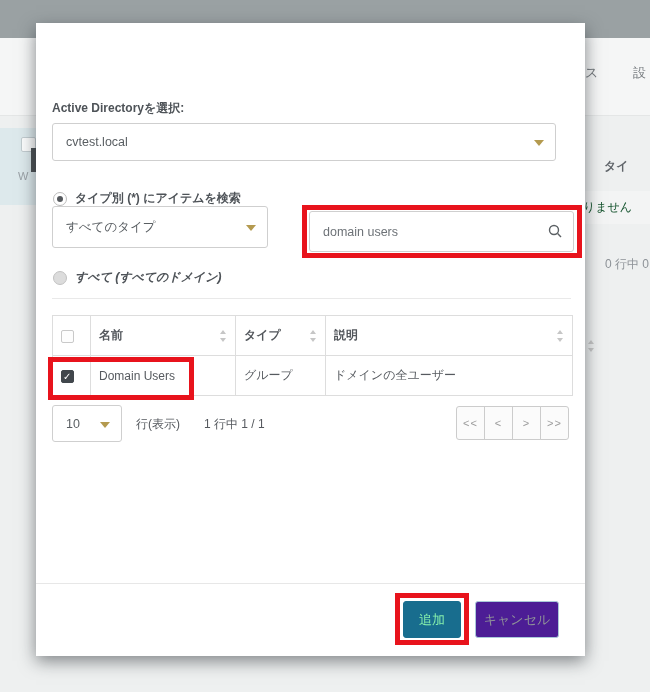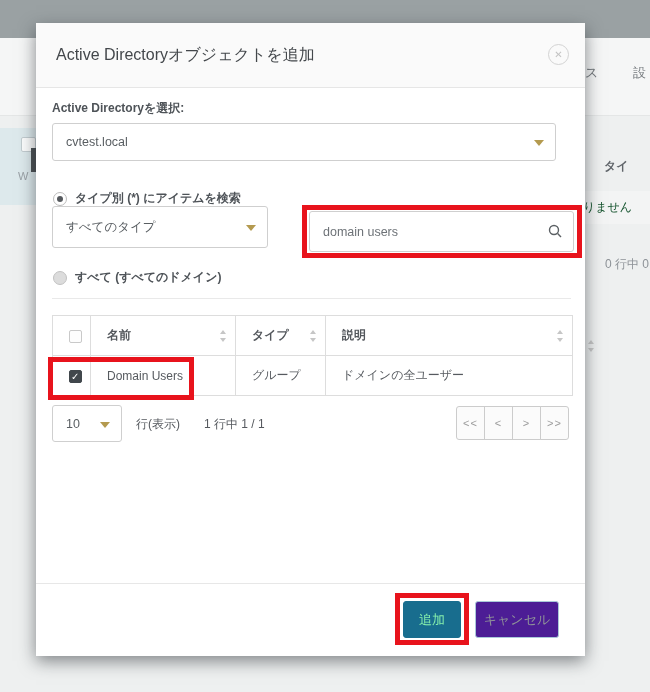--- a/index.html
+++ b/index.html
@@ -45,38 +45,38 @@
   .sel-domain{left:16px;top:100px;width:504px;height:38px;}
   .sel-type{left:16px;top:183px;width:216px;height:42px;align-items:center;}
   .sel-pagesize{left:16px;top:382px;width:70px;height:37px;}
   .caret{
     position:absolute;right:11px;top:50%;margin-top:-2px;width:0;height:0;
     border-left:5px solid transparent;border-right:5px solid transparent;border-top:6px solid #b49a4f;
   }
 
   .radio-row{position:absolute;display:flex;align-items:center;gap:8px;}
   .radio-row1{left:17px;top:167px;}
-  .radio-row2{left:17px;top:246px;}
+  .radio-row2{left:17px;top:246px;font-style:italic;}
   .radio{width:14px;height:14px;border:1px solid #bcbcbc;border-radius:50%;background:#fff;position:relative;box-sizing:border-box;flex:0 0 auto;cursor:pointer;}
   .radio.selected::after{content:"";position:absolute;left:3px;top:3px;right:3px;bottom:3px;border-radius:50%;background:#55595d;}
   .radio.unselected{background:#dcdcdc;border-color:#c2c2c2;}
   .radio-label{font-size:12px;font-weight:bold;color:#4e5358;white-space:nowrap;cursor:pointer;}
 
   .search-input{
     position:absolute;left:273px;top:188px;width:265px;height:41px;box-sizing:border-box;
     border:1px solid #cfcfcf;border-radius:3px;background:#fff;padding:0 34px 0 13px;
     font-family:"Liberation Sans","DejaVu Sans",sans-serif;font-size:12.5px;color:#6d7277;outline:none;
   }
   .search-icon{position:absolute;left:512px;top:201px;width:14px;height:14px;cursor:pointer;}
 
   .divider{position:absolute;left:16px;top:275px;width:519px;height:0;border-top:1px solid #e9e9e9;}
 
   
   .ad-table{position:absolute;left:16px;top:292px;width:520px;border-collapse:collapse;table-layout:fixed;font-size:12px;color:#565a5f;}
-  .ad-table th,.ad-table td{border:1px solid #dddddd;padding:0 16px;height:40px;box-sizing:border-box;text-align:left;background:#fff;}
+  .ad-table th,.ad-table td{border:1px solid #dddddd;padding:0 8px;height:40px;box-sizing:border-box;text-align:left;background:#fff;}
   .ad-table th{font-weight:bold;color:#53575c;position:relative;cursor:pointer;}
   .col-check{width:38px;text-align:center;}
   .col-name{width:145px;}
   .col-type{width:90px;}
   .col-desc{width:247px;}
   .th-pad{padding-left:12px;}
   .sort-icon{position:absolute;right:7px;top:50%;margin-top:-6px;width:9px;height:12px;display:inline-block;}
   .sort-icon::before{content:"";position:absolute;left:1px;top:0;border-left:3.5px solid transparent;border-right:3.5px solid transparent;border-bottom:4.5px solid #c6c6c6;}
   .sort-icon::after{content:"";position:absolute;left:1px;bottom:0;border-left:3.5px solid transparent;border-right:3.5px solid transparent;border-top:4.5px solid #c6c6c6;}
   .checkbox{display:inline-block;width:13px;height:13px;border:1px solid #c9c9c9;border-radius:2px;background:#fdfdfd;vertical-align:middle;position:relative;cursor:pointer;box-sizing:border-box;}
@@ -120,24 +120,20 @@
   <div class="bg-w">W</div>
   <div class="bg-sliver"></div>
   <span class="sort-icon bg-sort"></span>
   <div class="bg-colheader">タイ</div>
   <div class="bg-emptyband"></div>
   <div class="bg-empty-text">りません</div>
   <div class="bg-rowcount">0 行中 0</div>
 
   <div class="modal">
 
-    <div class="modal-header">
-      <div class="modal-title">Active Directoryオブジェクトを追加</div>
-      <div class="close-btn">✕</div>
-    </div>
 
     <div class="lbl lbl-ad">Active Directoryを選択:</div>
 
     <div class="selectbox sel-domain">
       <span>cvtest.local</span>
       <span class="caret"></span>
     </div>
 
     <div class="radio-row radio-row1">
       <span class="radio selected"></span>

